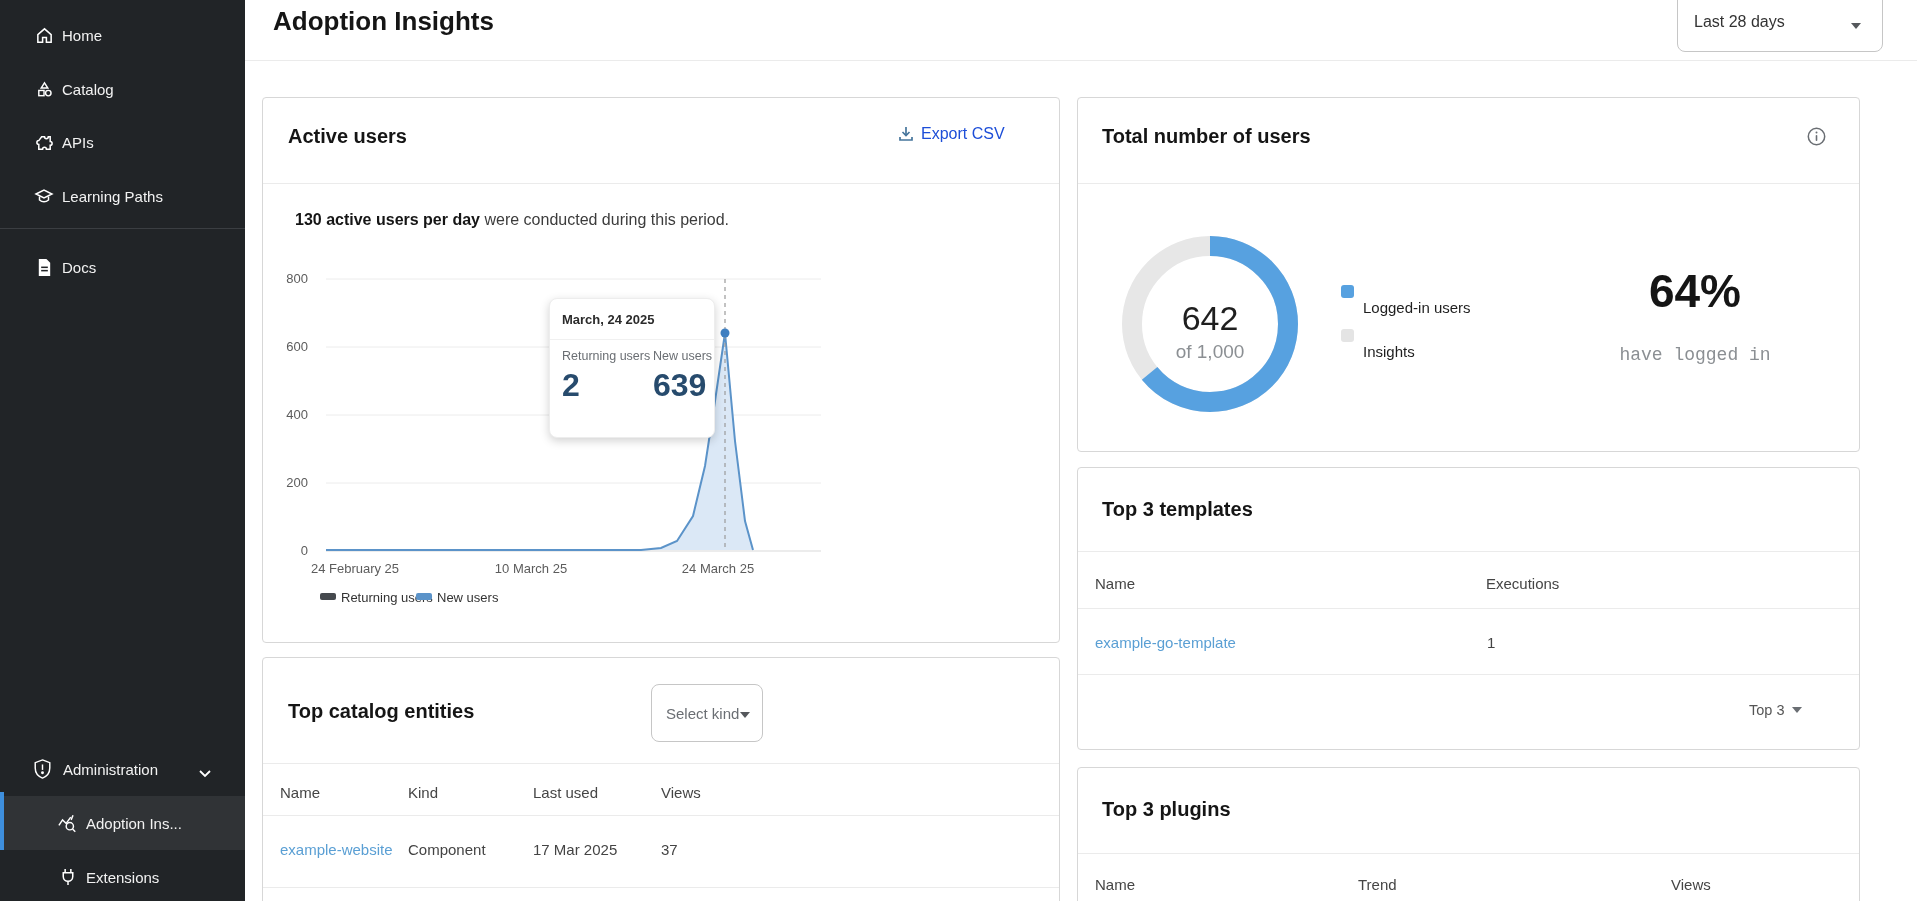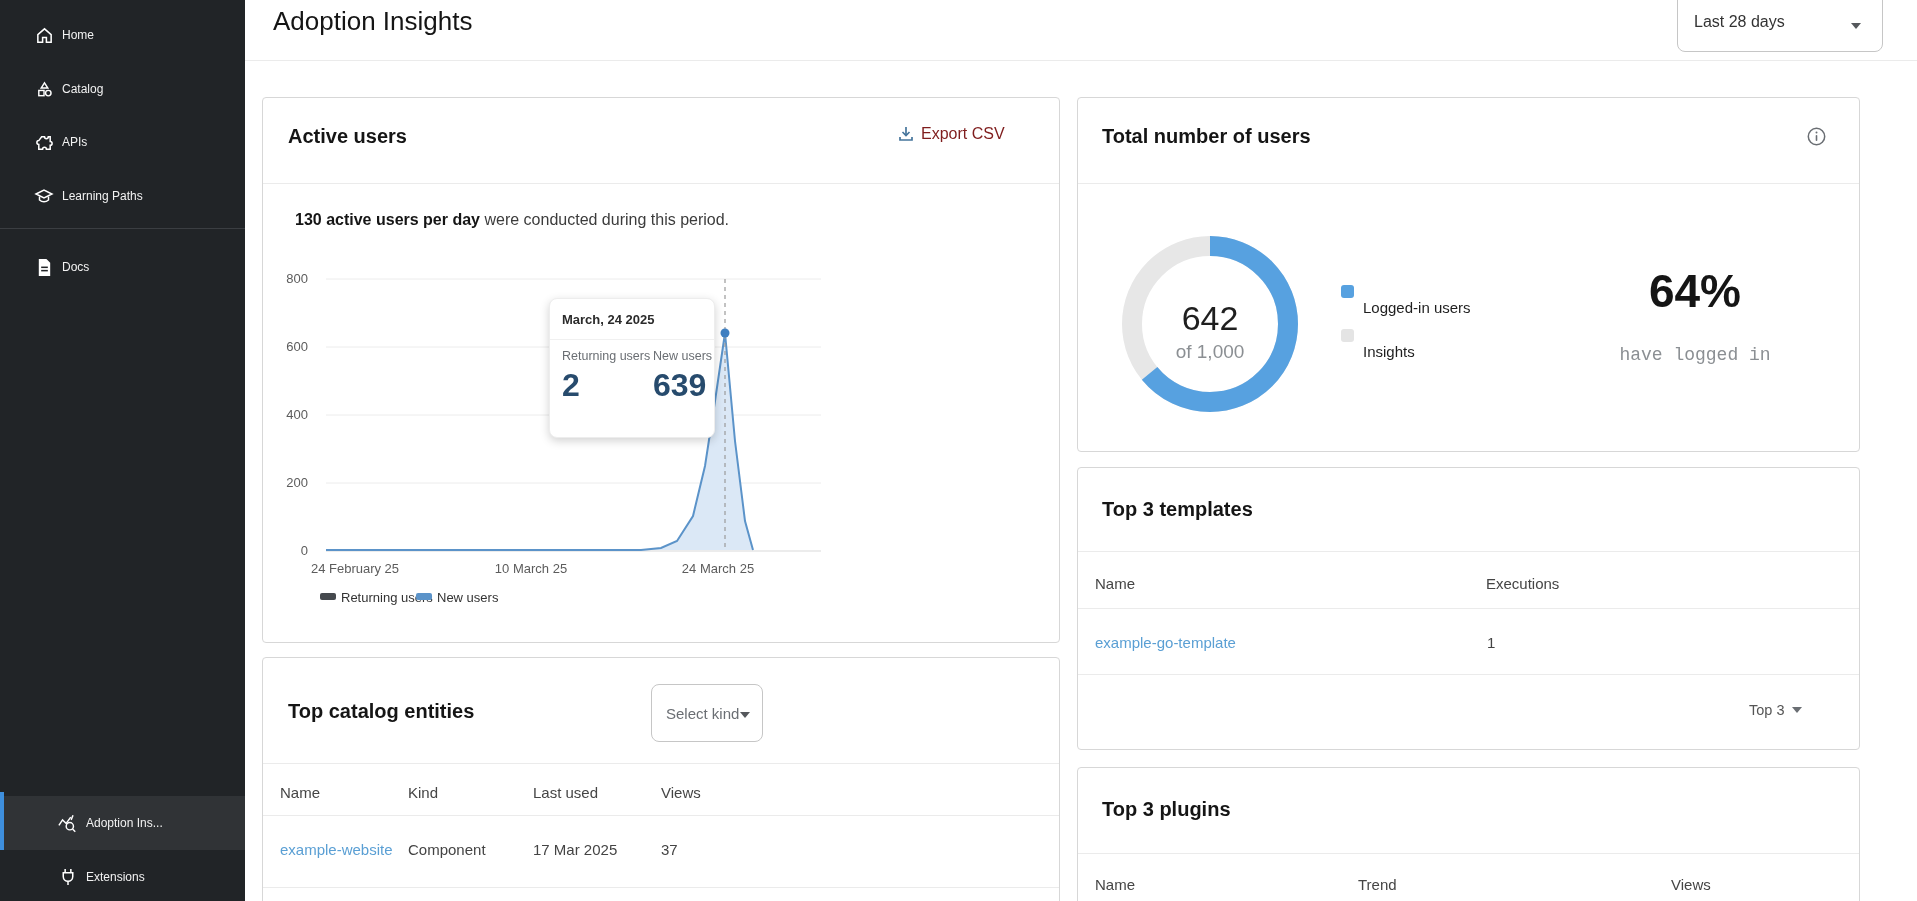--- a/index.html
+++ b/index.html
@@ -1,47 +1,47 @@
 <!DOCTYPE html>
 <html><head>
 <meta charset="utf-8">
 <style>
   * { margin:0; padding:0; box-sizing:border-box; }
   html,body { width:1917px; height:901px; overflow:hidden; background:#fff;
     font-family:"Liberation Sans", sans-serif; }
 
   
   #sidebar { position:absolute; left:0; top:0; width:245px; height:901px; background:#212427; }
-  .nav-item { position:absolute; left:0; width:245px; height:54px; display:flex; align-items:center; color:#f2f2f2; font-size:12px; cursor:pointer; }
+  .nav-item { position:absolute; left:0; width:245px; height:54px; display:flex; align-items:center; color:#f2f2f2; font-size:15px; cursor:pointer; }
   .nav-item .ic { position:absolute; left:34px; width:20px; height:20px; display:flex; align-items:center; justify-content:center; }
   .nav-item .lbl { position:absolute; left:62px; white-space:nowrap; }
   .nav-sub .ic { left:58px; }
   .nav-sub .lbl { left:86px; }
   .nav-divider { position:absolute; left:0; width:245px; height:1px; background:#3b3e42; }
   .active-bar { position:absolute; left:0; top:792px; width:4px; height:58px; background:#3e8fdd; }
   .nav-active { background:rgba(255,255,255,0.07); }
   .chev { position:absolute; left:198px; top:22px; }
 
   
-  #page-title { position:absolute; left:273px; top:6px; font-size:26px; font-weight:400; color:#151515; }
+  #page-title { position:absolute; left:273px; top:6px; font-size:26px; font-weight:700; color:#151515; }
   .select-box { position:absolute; border:1px solid #c6c6c6; border-radius:8px; background:#fff; display:flex; align-items:center; cursor:pointer; }
   .select-box .sel-lbl { font-size:16px; color:#333; padding-left:16px; }
   .caret { width:0; height:0; border-left:5px solid transparent; border-right:5px solid transparent; border-top:6px solid #55585c; position:absolute; }
   #header-divider { position:absolute; left:245px; top:60px; width:1672px; height:1px; background:#ebebeb; }
 
   
   .card { position:absolute; background:#fff; border:1px solid #d7d7d7; border-radius:4px; }
   .card-title { position:absolute; font-size:20px; font-weight:700; color:#151515; }
   .card-divider { position:absolute; left:0; width:100%; height:1px; background:#ebebeb; }
   .th { position:absolute; font-size:15px; color:#454545; }
   .td { position:absolute; font-size:15px; color:#444; }
   .link { color:#5a9fd4; cursor:pointer; }
 
   
-  #export-btn { position:absolute; left:636px; top:122px; display:flex; align-items:center; gap:7px; color:#7f1d1d; font-size:16px; cursor:pointer; }
+  #export-btn { position:absolute; left:636px; top:122px; display:flex; align-items:center; gap:7px; color:#1d4ed8; font-size:16px; cursor:pointer; }
 
   
   .tick { font-size:13px; fill:#5c5c5c; }
   .legend-t { font-size:13px; fill:#333; }
 
   
   #chart-tooltip { position:absolute; left:549px; top:298px; width:166px; height:140px; background:#fff; border:1px solid #ededed; border-radius:8px; box-shadow:0 3px 10px rgba(0,0,0,0.18); z-index:5; }
   #chart-tooltip .tt-date { position:absolute; left:12px; top:13px; font-size:13px; font-weight:700; color:#2b2b2b; }
   #chart-tooltip .tt-div { position:absolute; left:0; top:40px; width:100%; height:1px; background:#f0f0f0; }
   #chart-tooltip .tt-lab { position:absolute; top:50px; font-size:12.5px; color:#6a6e73; }
@@ -99,20 +99,35 @@
     <span class="ic">
       <svg width="17" height="19" viewBox="0 0 16 20" fill="#fff">
           <path d="M2 1 h8 l4 4 v14 H2 Z"></path>
           <rect x="4.5" y="9" width="7" height="1.6" fill="#212427"></rect>
           <rect x="4.5" y="12.5" width="7" height="1.6" fill="#212427"></rect>
         </svg>
     </span>
     <span class="lbl">Docs</span>
   </div>
 
+  <div class="nav-item" style="top:742px">
+    <span class="ic" style="left:32px">
+      <svg width="19" height="20" viewBox="0 0 20 22" fill="none" stroke="#fff" stroke-width="1.6">
+          <path d="M10 1 L18 4 V10 C18 16 14 19.5 10 21 C6 19.5 2 16 2 10 V4 Z"></path>
+          <line x1="10" y1="6" x2="10" y2="12"></line>
+          <circle cx="10" cy="15.2" r="0.8" fill="#fff"></circle>
+        </svg>
+    </span>
+    <span class="lbl" style="left:63px">Administration</span>
+    <span class="chev">
+      <svg width="14" height="10" viewBox="0 0 14 10" fill="none" stroke="#fff" stroke-width="1.8">
+          <polyline points="2,3 7,8 12,3"></polyline>
+        </svg>
+    </span>
+  </div>
   <div class="nav-item nav-sub nav-active" style="top:796px">
     <span class="ic">
       <svg width="20" height="19" viewBox="0 0 22 20" fill="none" stroke="#fff" stroke-width="1.6">
           <polyline points="1,12 5,6 9,10 14,3"></polyline>
           <circle cx="13" cy="13" r="4"></circle>
           <line x1="16" y1="16" x2="19" y2="19"></line>
           <line x1="14.5" y1="6" x2="16.5" y2="1"></line>
         </svg>
     </span>
     <span class="lbl">Adoption Ins...</span>

